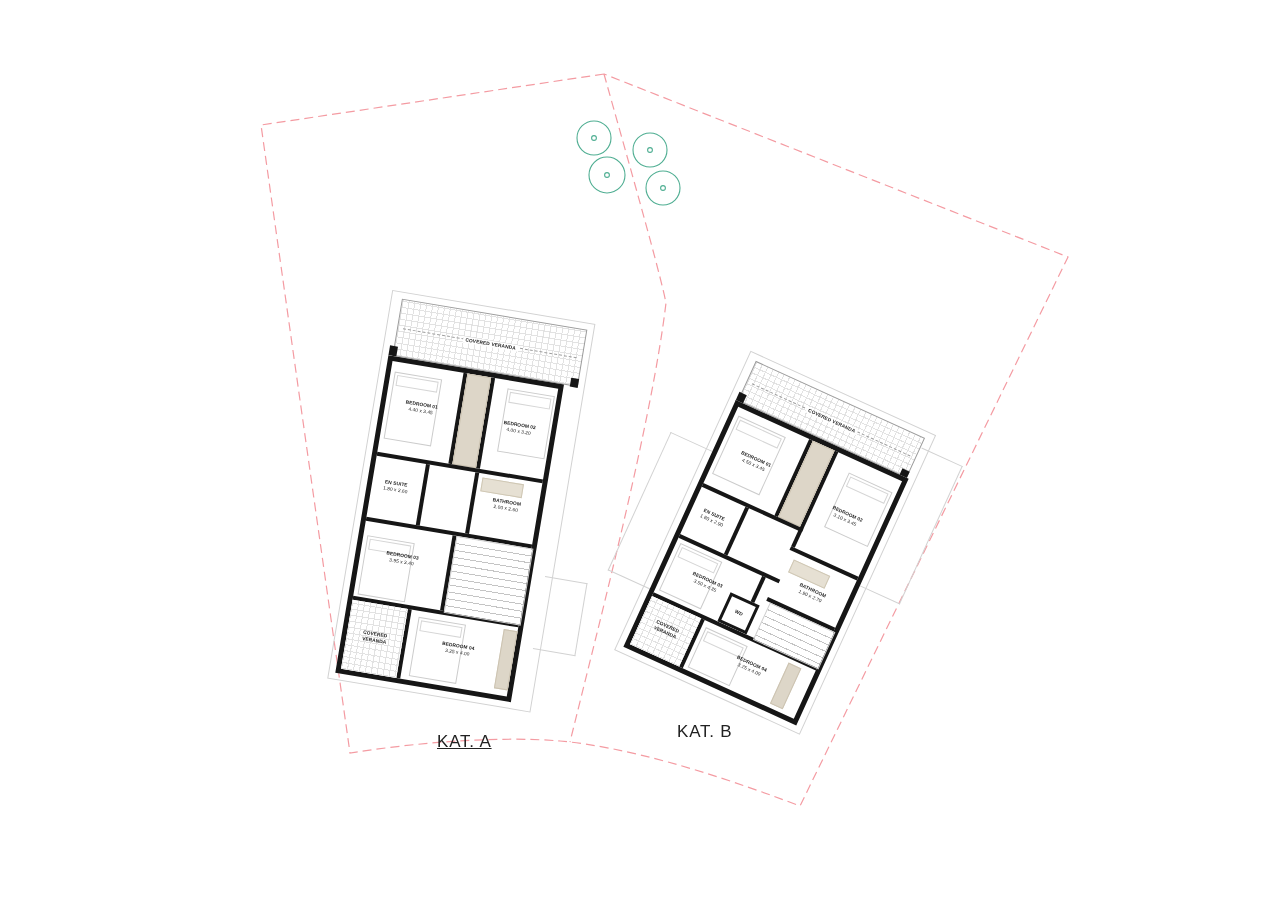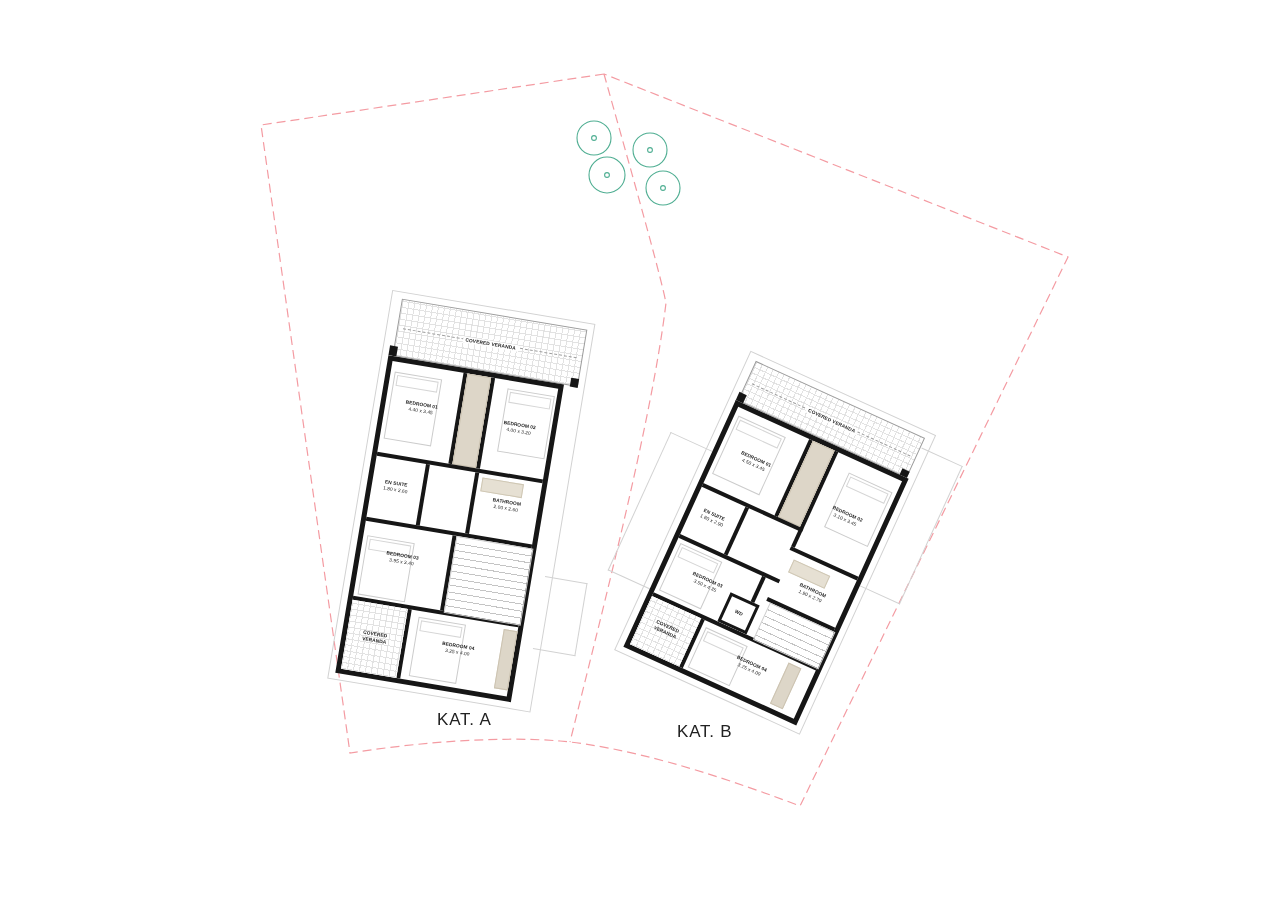--- a/index.html
+++ b/index.html
@@ -183,16 +183,16 @@
       <div class="rlbl wrap" style="left:27px;top:233px;">
         <span class="rn">COVERED VERANDA</span>
       </div>
       <div class="rlbl" style="left:119px;top:232px;">
         <span class="rn">BEDROOM 04</span>
         <span class="rd">3.25 x 4.00</span>
       </div>
     </div>
   </div>
 
-  <div class="lotlabel" style="left:437px;top:710px;">KAT. A</div>
+  <div class="lotlabel" style="left:437px;top:732px;text-decoration:underline;">KAT. A</div>
   <div class="lotlabel" style="left:677px;top:722px;">KAT. B</div>
 
 </div>
 
 </body></html>

